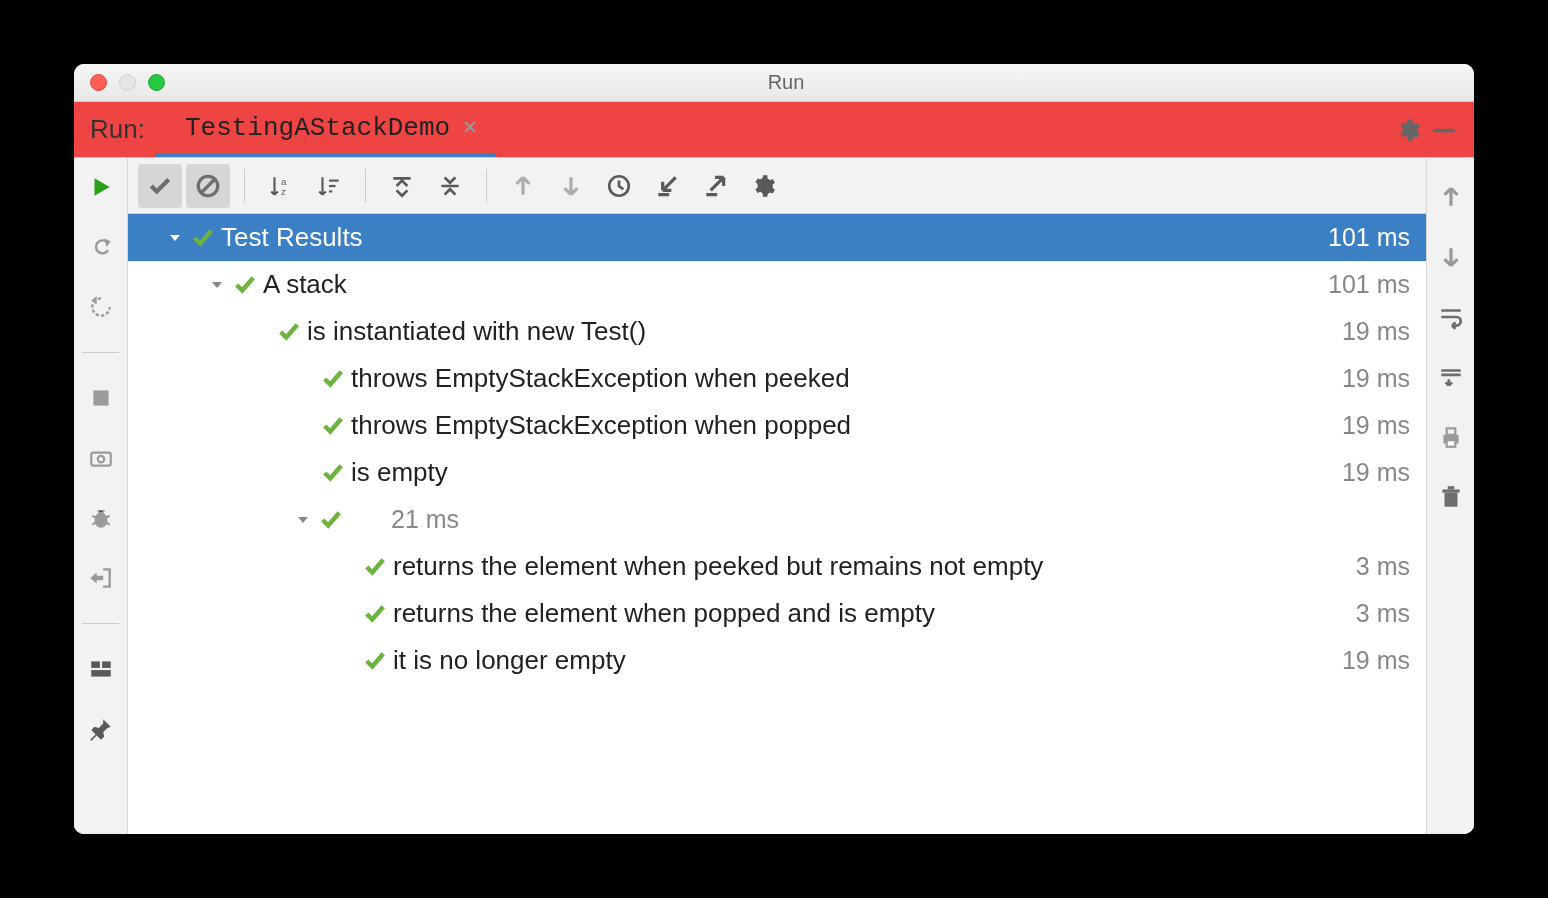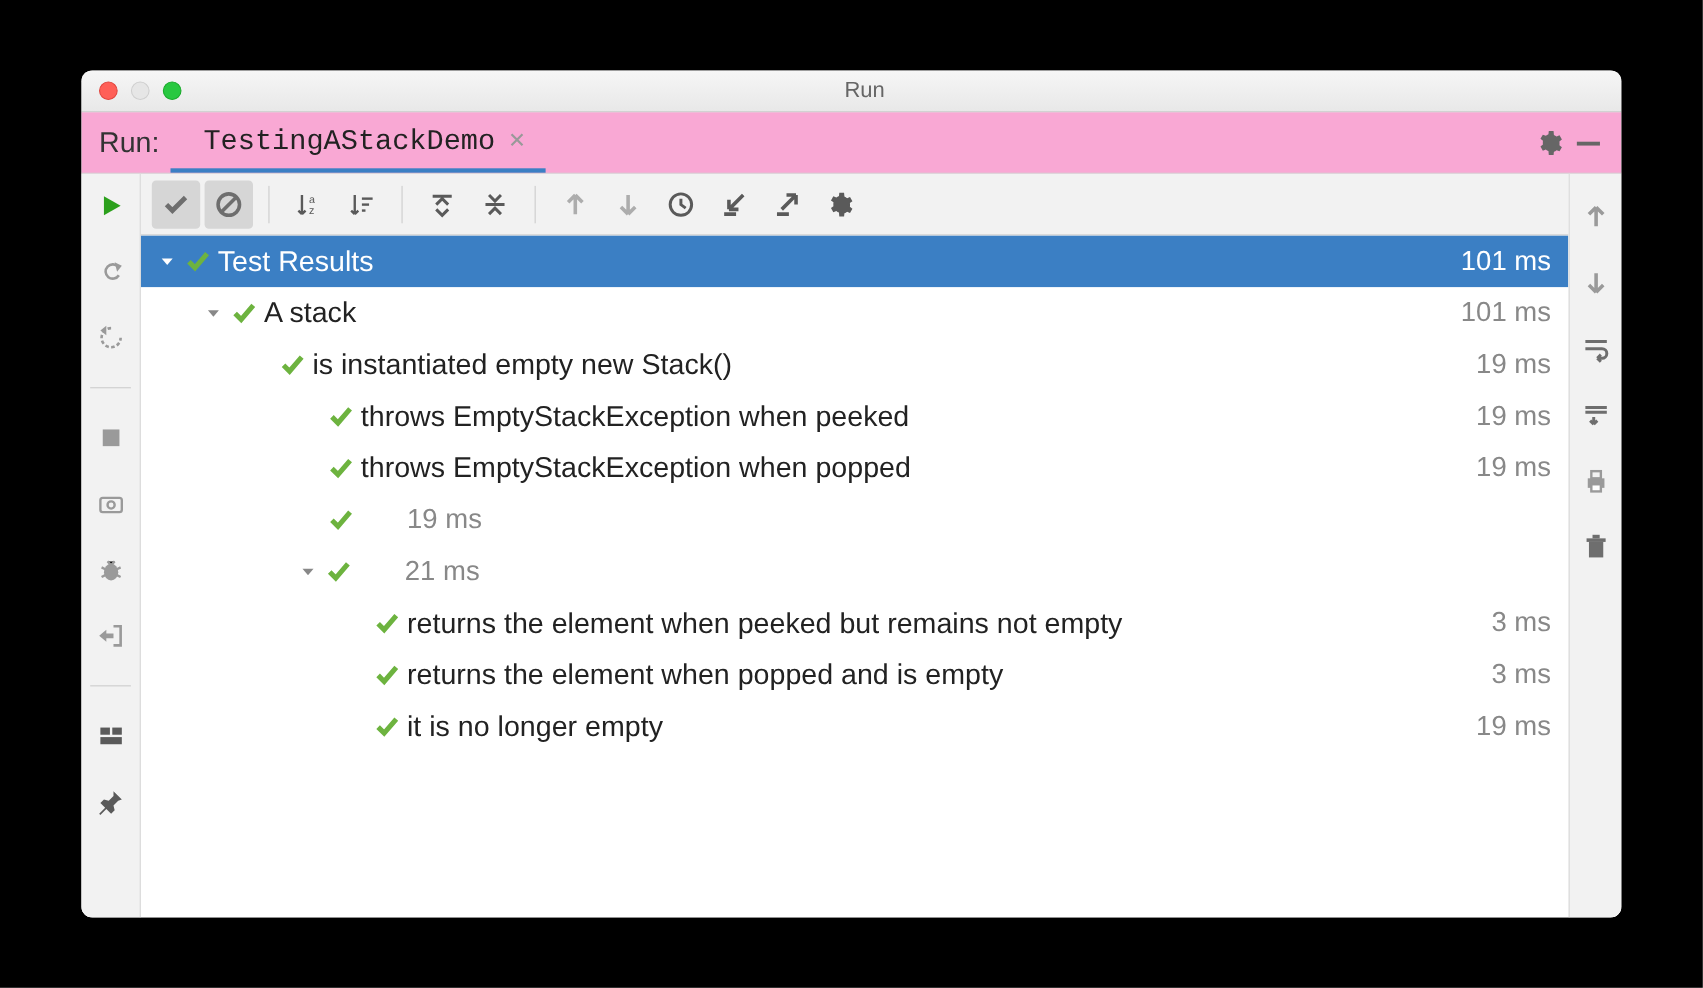--- a/index.html
+++ b/index.html
@@ -46,21 +46,21 @@
     left: 0; right: 0;
     text-align: center;
     font-size: 20px;
     color: #666;
     pointer-events: none;
     margin-left: 24px;
   }
   
   .header {
     height: 56px;
-    background: #f9a8d4;
+    background: #ef4444;
     border-bottom: 1px solid #d0d0d0;
     display: flex;
     align-items: center;
     padding: 0 12px;
     justify-content: flex-end;
   }
   .run-label {
     font-size: 26px;
     color: #333;
     padding: 0 10px 0 4px;
@@ -148,20 +148,21 @@
     flex: 1;
     overflow: auto;
     font-size: 26px;
     color: #222;
   }
   .row {
     display: flex;
     align-items: center;
     height: 47px;
     padding-right: 16px;
+    padding-left: 23px;
   }
   .row.sel {
     background: #3b7fc4;
     color: #fff;
   }
   .row .indent { flex-shrink: 0; }
   .chev {
     width: 28px; display: inline-flex; justify-content: center;
     color: inherit;
   }
@@ -388,21 +389,21 @@
           <span class="time">101 ms</span>
         </div>
 
         <div class="row">
           <span class="indent" style="width:124px"></span>
           <span class="check">
               <svg viewBox="0 0 24 24">
                 <path fill="none" stroke="currentColor" stroke-width="5" d="M3 12l6 6L21 4"></path>
               </svg>
             </span>
-          <span class="label">is instantiated empty new Stack()</span>
+          <span class="label">is instantiated with new Test()</span>
           <span class="time">19 ms</span>
         </div>
 
 
         <div class="row">
           <span class="indent" style="width:168px"></span>
           <span class="check">
               <svg viewBox="0 0 24 24">
                 <path fill="none" stroke="currentColor" stroke-width="5" d="M3 12l6 6L21 4"></path>
               </svg>
@@ -422,20 +423,21 @@
           <span class="time">19 ms</span>
         </div>
 
         <div class="row">
           <span class="indent" style="width:168px"></span>
           <span class="check">
               <svg viewBox="0 0 24 24">
                 <path fill="none" stroke="currentColor" stroke-width="5" d="M3 12l6 6L21 4"></path>
               </svg>
             </span>
+          <span class="label">is empty</span>
           <span class="time">19 ms</span>
         </div>
 
         <div class="row">
           <span class="indent" style="width:138px"></span>
           <span class="chev">
               <svg viewBox="0 0 16 16">
                 <path fill="currentColor" d="M3 5l5 6 5-6z"></path>
               </svg>
             </span>

